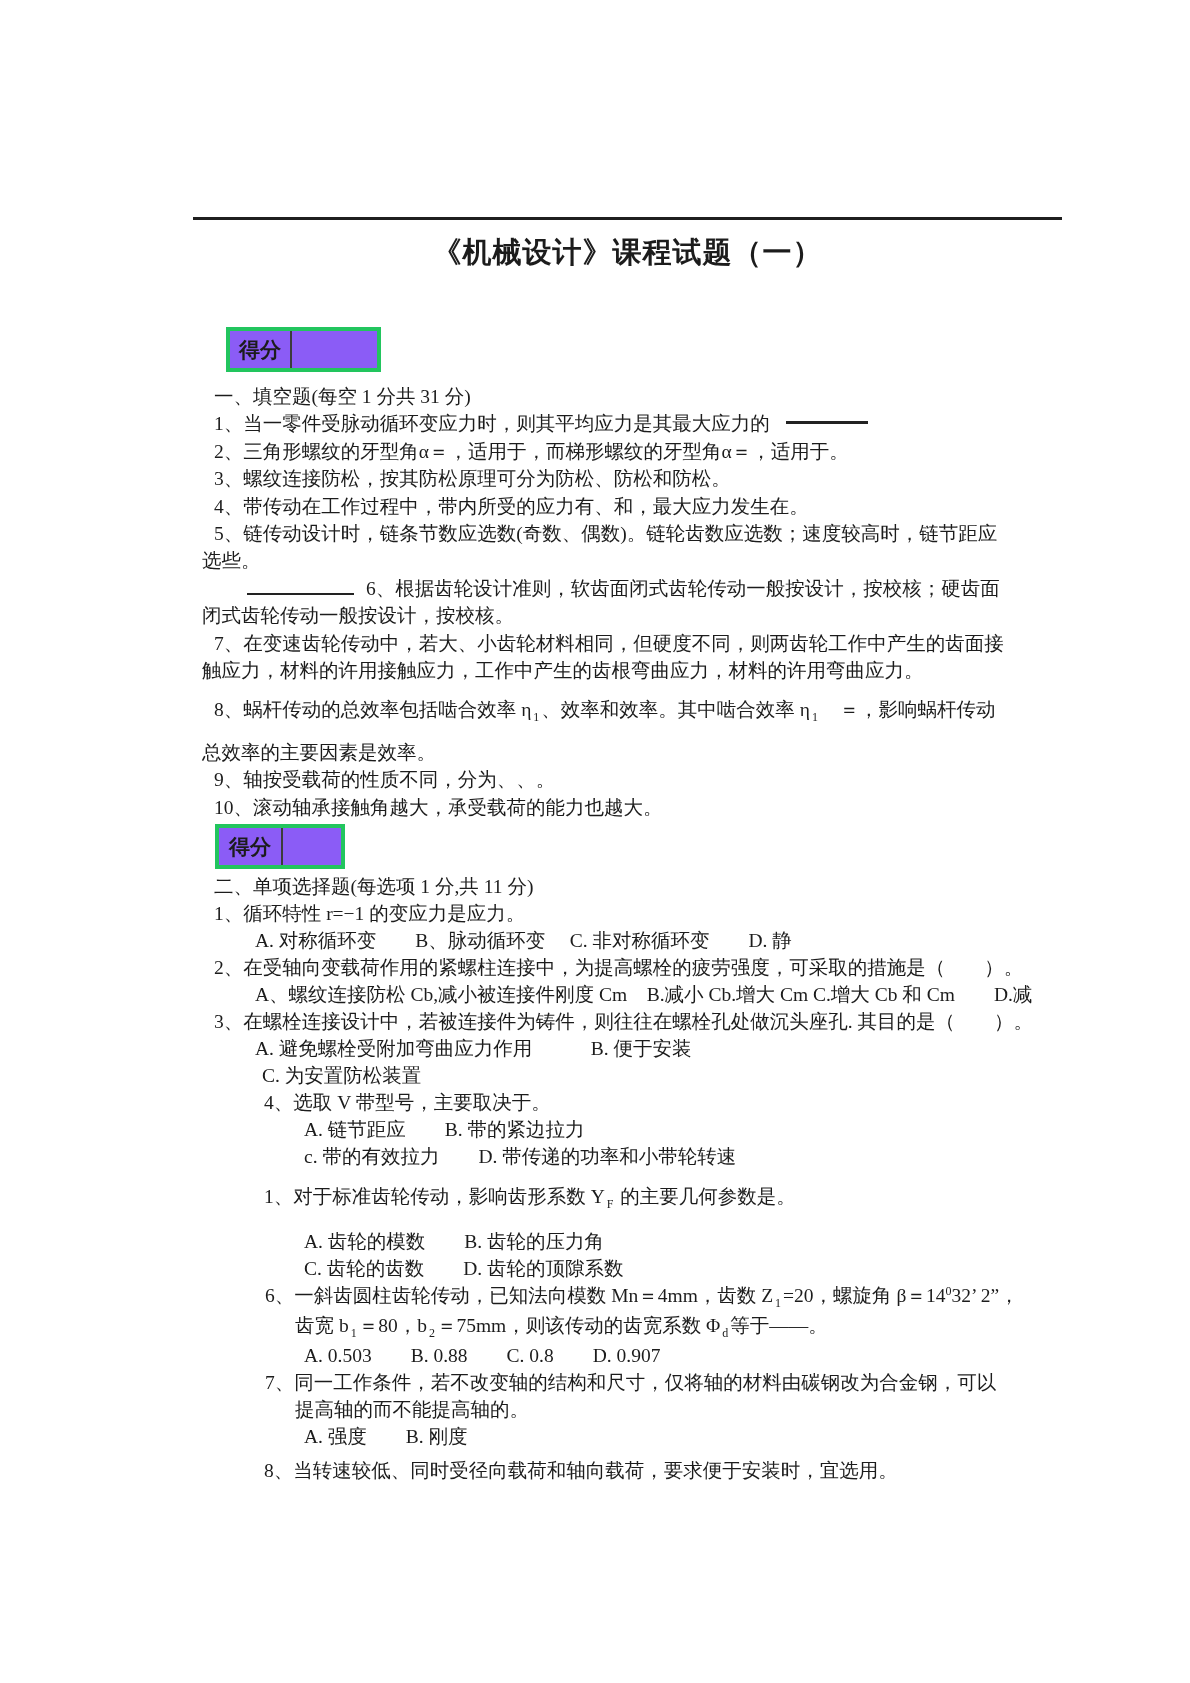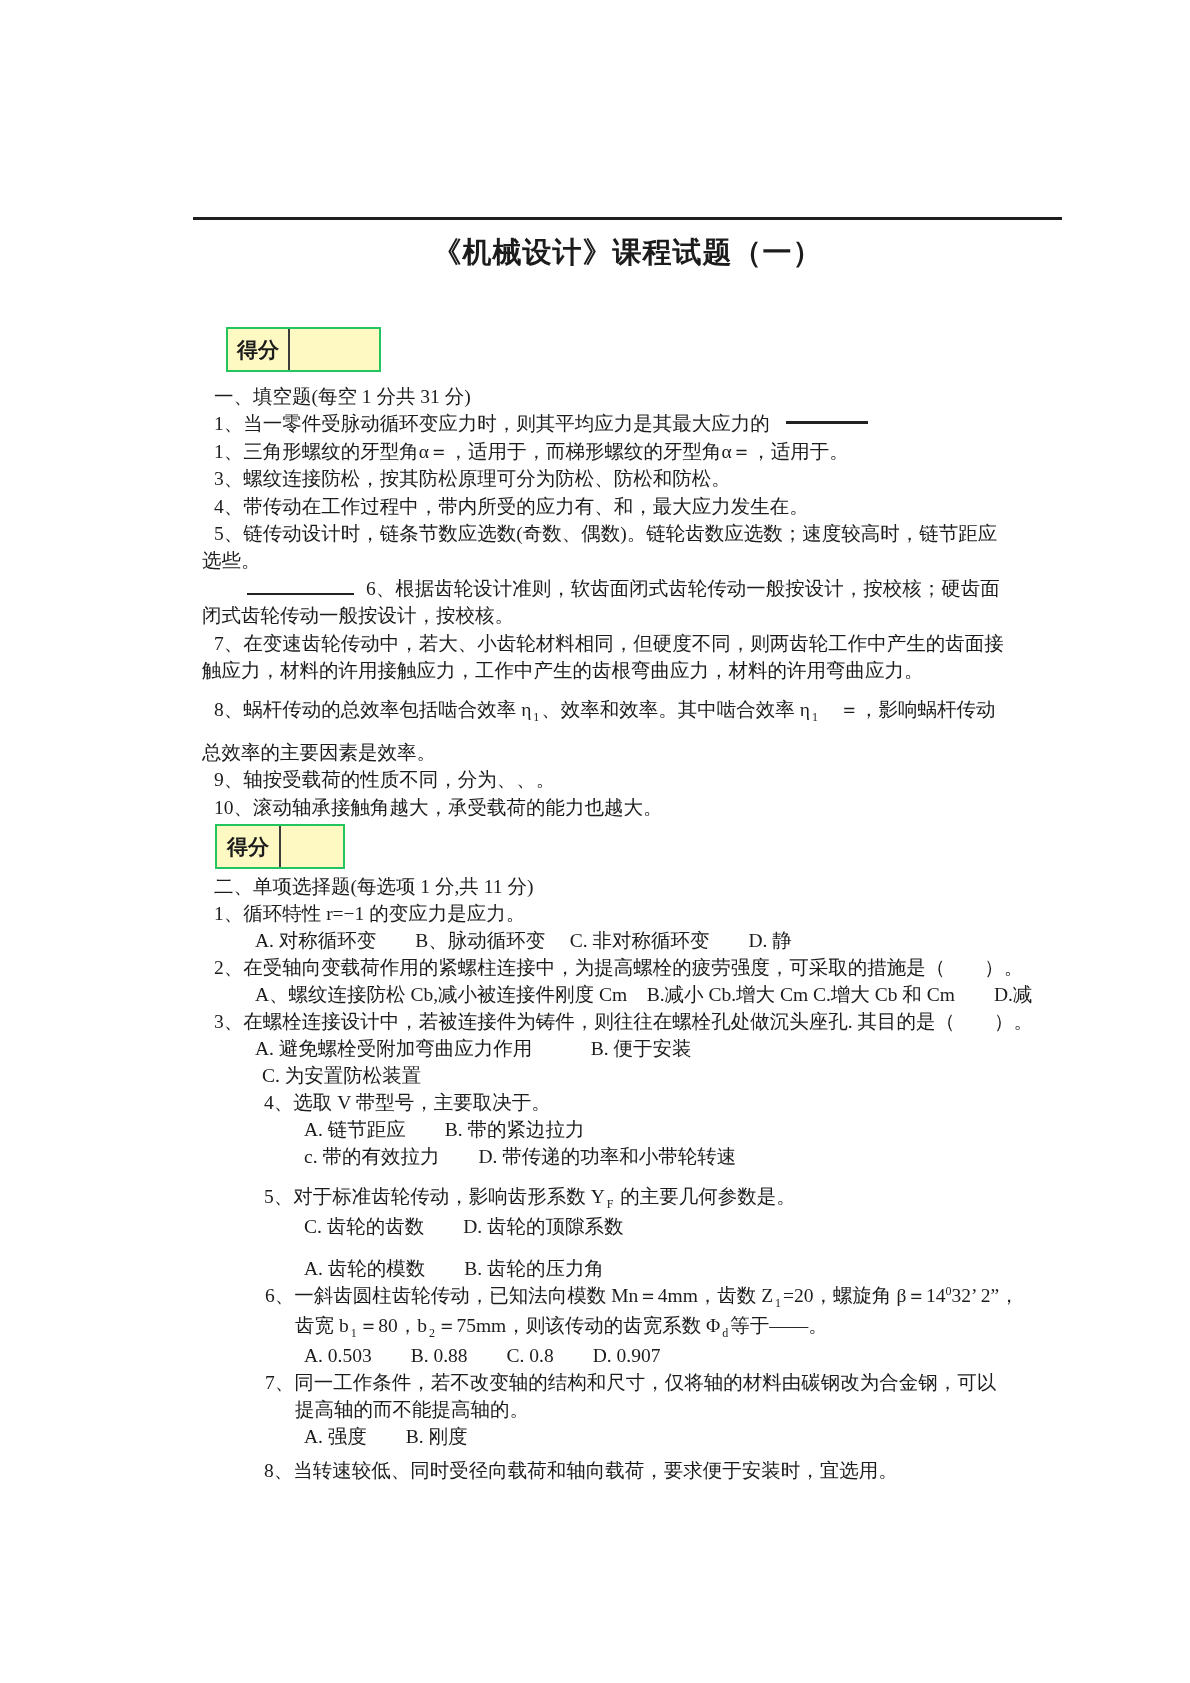--- a/index.html
+++ b/index.html
@@ -6,21 +6,21 @@
   .page {
     position:relative; width:1190px; height:1683px; background:#ffffff;
     font-family:"Liberation Serif","DejaVu Serif",serif; color:#1c1c1c;
     overflow:hidden;
   }
   .rule { position:absolute; left:193px; top:217px; width:869px; height:3px; background:#1f1f1f; }
   .title {
     position:absolute; left:193px; top:233px; width:869px; text-align:center;
     font-size:29px; font-weight:bold; letter-spacing:1px; white-space:nowrap;
   }
-  .score-box { position:absolute; border:2px solid #22c55e; display:flex; background:#fef9c3; box-sizing:border-box; }
+  .score-box { position:absolute; border:4px solid #22c55e; display:flex; background:#8b5cf6; box-sizing:border-box; }
   .score-box .cell-label {
     border-right:2px solid #3c3c3c; display:flex; align-items:center; justify-content:center;
     font-weight:bold; font-size:21px; box-sizing:border-box;
   }
   .score-box .cell-value { flex:1; }
   .box1 { left:226px; top:327px; width:155px; height:45px; }
   .box1 .cell-label { width:62px; }
   .box2 { left:215px; top:824px; width:130px; height:45px; }
   .box2 .cell-label { width:64px; }
 
@@ -55,21 +55,21 @@
   <div class="title">《机械设计》课程试题（一）</div>
 
   <div class="score-box box1">
     <div class="cell-label">得分</div>
     <div class="cell-value"></div>
   </div>
 
   <div class="sec s1">
     <div class="ln indent">一、填空题(每空 1 分共 31 分)</div>
     <div class="ln indent"><span>1、当一零件受脉动循环变应力时，则其平均应力是其最大应力的</span><span class="blank-mid"></span></div>
-    <div class="ln indent">1、三角形螺纹的牙型角α＝，适用于，而梯形螺纹的牙型角α＝，适用于。</div>
+    <div class="ln indent">2、三角形螺纹的牙型角α＝，适用于，而梯形螺纹的牙型角α＝，适用于。</div>
     <div class="ln indent">3、螺纹连接防松，按其防松原理可分为防松、防松和防松。</div>
     <div class="ln indent">4、带传动在工作过程中，带内所受的应力有、和，最大应力发生在。</div>
     <div class="ln indent">5、链传动设计时，链条节数应选数(奇数、偶数)。链轮齿数应选数；速度较高时，链节距应</div>
     <div class="ln">选些。</div>
     <div class="ln" style="padding-left:45px"><span class="blank-base"></span><span>6、根据齿轮设计准则，软齿面闭式齿轮传动一般按设计，按校核；硬齿面</span></div>
     <div class="ln">闭式齿轮传动一般按设计，按校核。</div>
     <div class="ln indent">7、在变速齿轮传动中，若大、小齿轮材料相同，但硬度不同，则两齿轮工作中产生的齿面接</div>
     <div class="ln">触应力，材料的许用接触应力，工作中产生的齿根弯曲应力，材料的许用弯曲应力。</div>
     <div class="ln indent gap12"><span>8、蜗杆传动的总效率包括啮合效率 η</span><span class="sb">1</span><span>、效率和效率。其中啮合效率 η</span><span class="sb">1</span><span>　＝，影响蜗杆传动</span></div>
     <div class="ln gap12">总效率的主要因素是效率。</div>
@@ -87,23 +87,23 @@
     <div class="ln indent">1、循环特性 r=−1 的变应力是应力。</div>
     <div class="ln ind53">A. 对称循环变　　B、脉动循环变　 C. 非对称循环变　　D. 静</div>
     <div class="ln indent">2、在受轴向变载荷作用的紧螺柱连接中，为提高螺栓的疲劳强度，可采取的措施是（　　）。</div>
     <div class="ln ind53">A、螺纹连接防松 Cb,减小被连接件刚度 Cm　B.减小 Cb.增大 Cm C.增大 Cb 和 Cm　　D.减</div>
     <div class="ln indent">3、在螺栓连接设计中，若被连接件为铸件，则往往在螺栓孔处做沉头座孔. 其目的是（　　）。</div>
     <div class="ln ind53">A. 避免螺栓受附加弯曲应力作用　　　B. 便于安装</div>
     <div class="ln ind60">C. 为安置防松装置</div>
     <div class="ln ind62">4、选取 V 带型号，主要取决于。</div>
     <div class="ln ind102">A. 链节距应　　B. 带的紧边拉力</div>
     <div class="ln ind102">c. 带的有效拉力　　D. 带传递的功率和小带轮转速</div>
-    <div class="ln ind62 gap13"><span>5、对于标准齿轮传动，影响齿形系数 Y</span><span class="sb">F</span><span> 的主要几何参数是。</span></div>
+    <div class="ln ind62 gap13"><span>1、对于标准齿轮传动，影响齿形系数 Y</span><span class="sb">F</span><span> 的主要几何参数是。</span></div>
+    <div class="ln ind102 gap15">A. 齿轮的模数　　B. 齿轮的压力角</div>
     <div class="ln ind102">C. 齿轮的齿数　　D. 齿轮的顶隙系数</div>
-    <div class="ln ind102 gap15">A. 齿轮的模数　　B. 齿轮的压力角</div>
     <div class="ln ind63"><span>6、一斜齿圆柱齿轮传动，已知法向模数 Mn＝4mm，齿数 Z</span><span class="sb">1</span><span>=20，螺旋角 β＝14</span><span class="sp">0</span><span>32’ 2”，</span></div>
     <div class="ln ind93"><span>齿宽 b</span><span class="sb">1</span><span>＝80，b</span><span class="sb">2</span><span>＝75mm，则该传动的齿宽系数 Φ</span><span class="sb">d</span><span>等于——。</span></div>
     <div class="ln ind102">A. 0.503　　B. 0.88　　C. 0.8　　D. 0.907</div>
     <div class="ln ind63">7、同一工作条件，若不改变轴的结构和尺寸，仅将轴的材料由碳钢改为合金钢，可以</div>
     <div class="ln ind93">提高轴的而不能提高轴的。</div>
     <div class="ln ind102">A. 强度　　B. 刚度</div>
     <div class="ln ind62 gap7">8、当转速较低、同时受径向载荷和轴向载荷，要求便于安装时，宜选用。</div>
   </div>
 
 </div>

